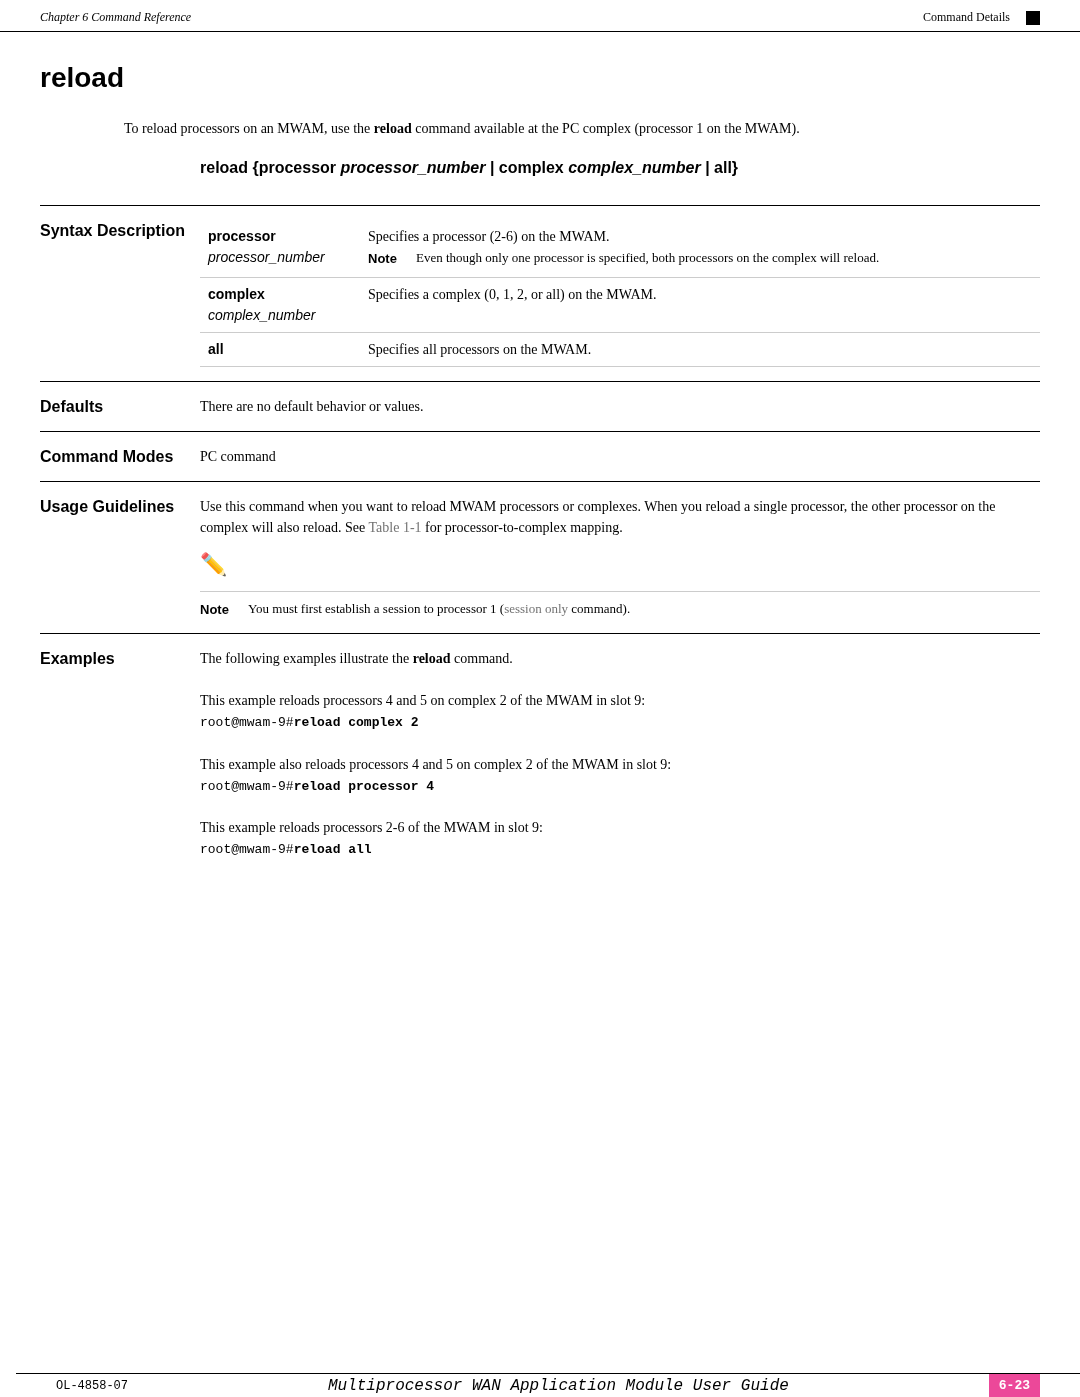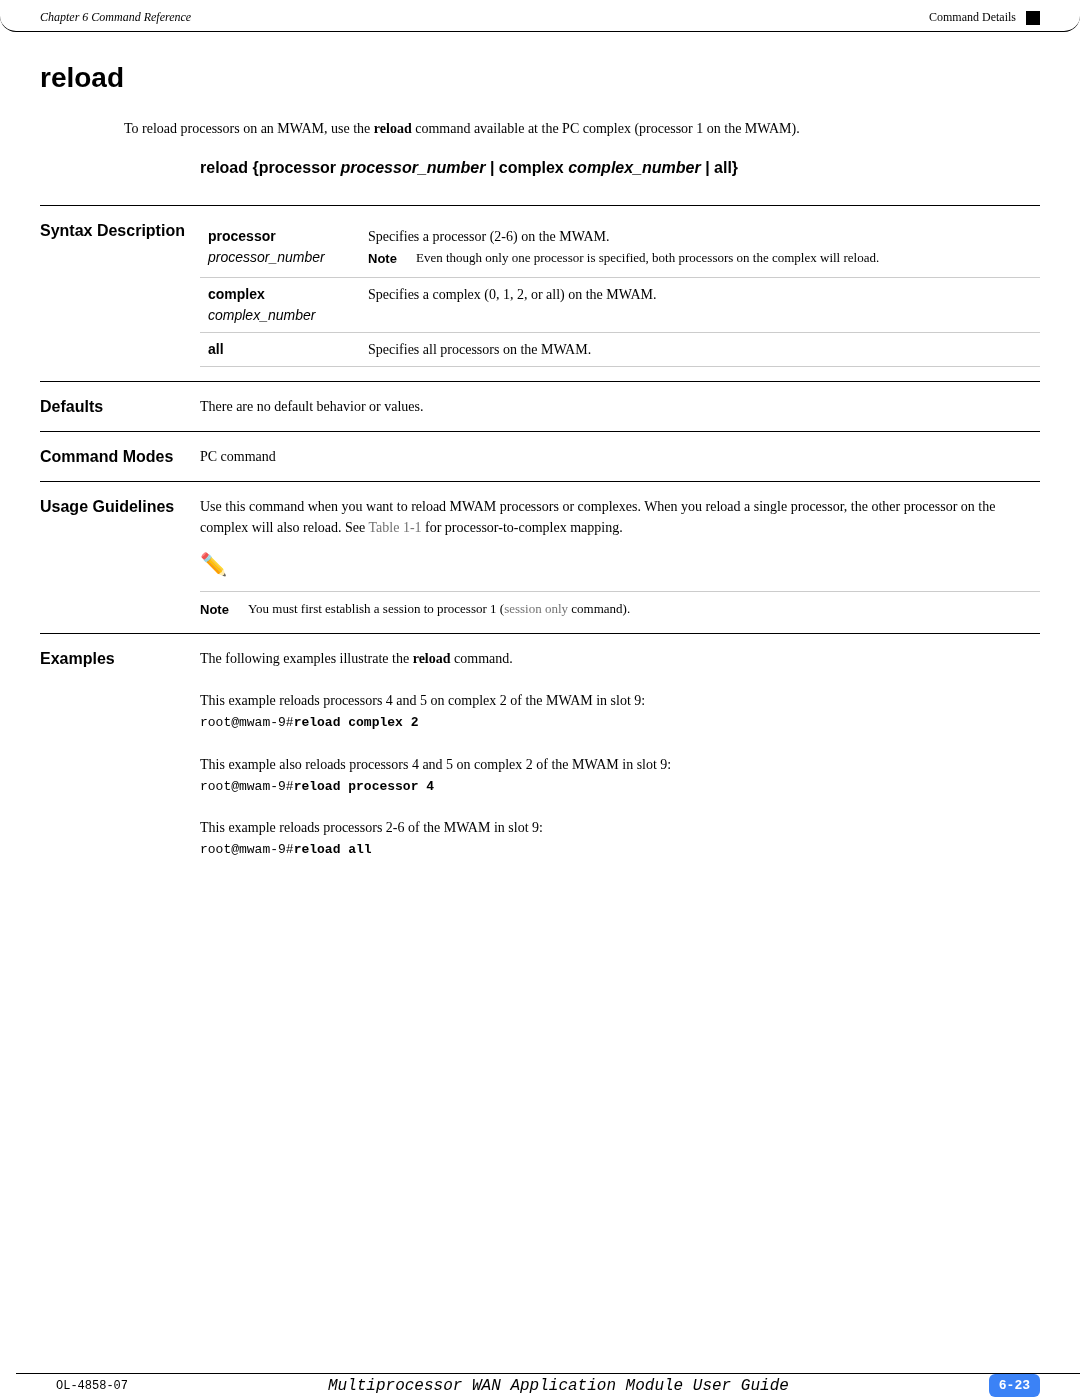--- a/index.html
+++ b/index.html
@@ -14,27 +14,26 @@
     }
 
     
     .page-header {
       display: flex;
       justify-content: space-between;
       align-items: center;
       padding: 10px 40px 6px 40px;
       border-bottom: 1px solid #000;
       font-size: 12px;
-      border-radius: 16px;
     }
     .header-left { font-style: italic; }
     .header-right-box {
       display: flex;
       align-items: center;
-      gap: 10px;
+      gap: 16px;
     }
     .black-square {
       width: 14px;
       height: 14px;
       background: #000;
       display: inline-block;
     }
 
     
     .content {
@@ -203,26 +202,25 @@
       align-items: center;
       gap: 0;
     }
     .footer-center {
       flex: 1;
       text-align: center;
       font-size: 16px;
       font-style: italic;
     }
     .page-num-box {
-      background: #3b82f6;
+      background: #ec4899;
       color: #fff;
       padding: 4px 10px;
       font-weight: bold;
       font-size: 13px;
-      border-radius: 6px;
     }
   </style>
 </head>
 <body>
 
 <div class="page-header">
   <span class="header-left">Chapter 6    Command Reference</span>
   <div class="header-right-box">
     <span>Command Details</span>
     <span class="black-square"></span>

